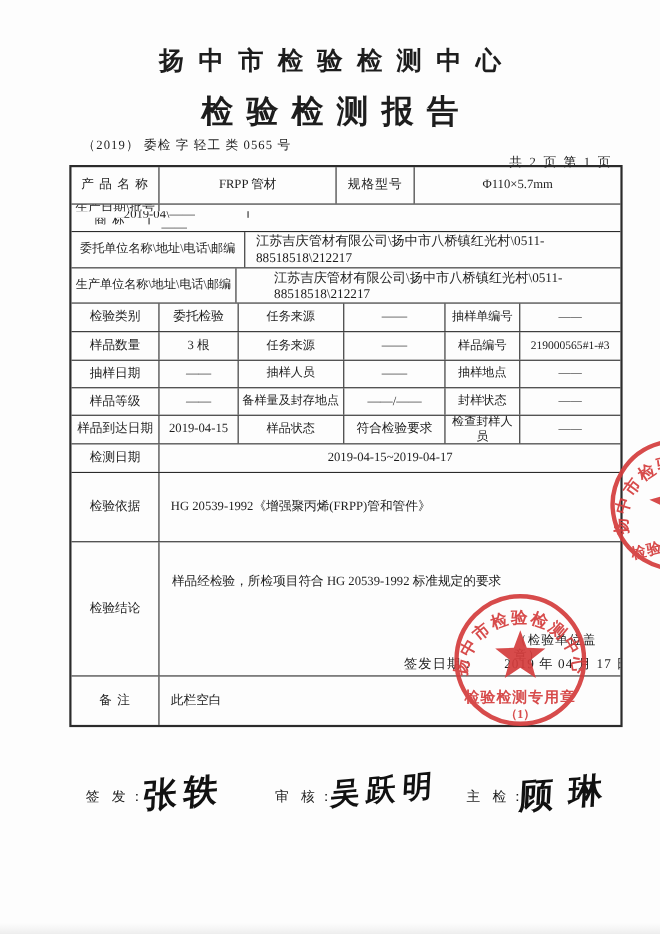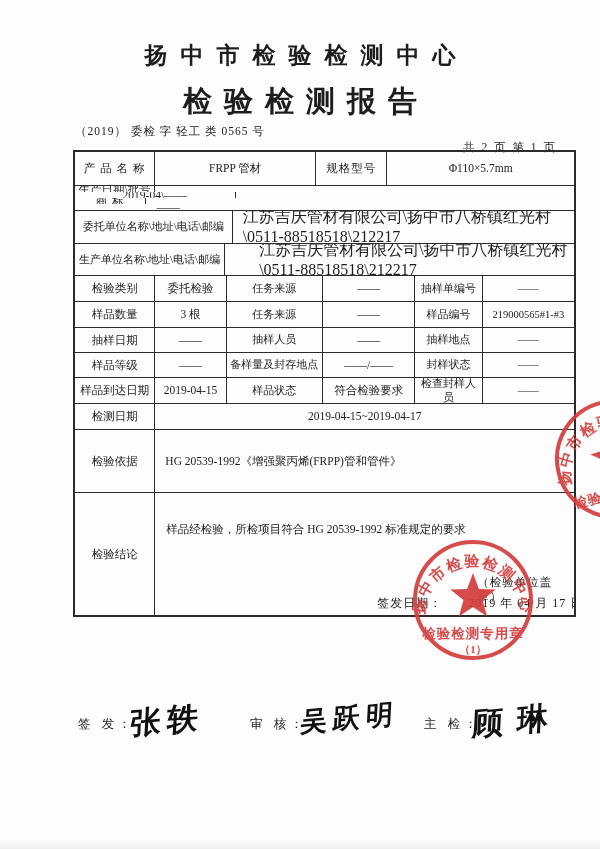--- a/index.html
+++ b/index.html
@@ -15,41 +15,41 @@
     font-size:23px;font-weight:bold;letter-spacing:13px;text-indent:13px;
   }
   .report-title{
     position:absolute;top:82px;left:0;width:100%;text-align:center;
     font-size:29px;font-weight:bold;letter-spacing:12px;text-indent:12px;
   }
   .ref-line{position:absolute;top:124px;left:75px;font-size:11.5px;letter-spacing:1px;}
   .page-count{position:absolute;top:140px;left:463px;font-size:11.5px;letter-spacing:2px;}
 
   .report-table{
-    position:absolute;left:73px;top:150px;width:503px;
+    position:absolute;left:63px;top:150px;width:503px;
     border:2px solid #2b2b2b;box-sizing:border-box;
     font-size:11.5px;
   }
   .t-row{display:flex;border-bottom:1px solid #2b2b2b;box-sizing:border-box;}
   .t-row:last-child{border-bottom:none;}
   .cell{
     border-right:1px solid #2b2b2b;box-sizing:border-box;
     display:flex;align-items:center;justify-content:center;
     text-align:center;padding:1px 3px;overflow:hidden;line-height:1.25;
   }
   .cell:last-child{border-right:none;}
   .cell.left{justify-content:flex-start;text-align:left;padding-left:10px;}
   .lbl{letter-spacing:1px;}
   
   .h36{height:34px;}.h27{height:25px;flex-direction:column;}.h35{height:33px;}.h34{height:32px;gap:24px;}
   .h28{height:26px;}.h26{height:25px;}.h65{height:63px;}.h124{height:122px;}.h46{height:44px;}
   
   .a1{width:16.1%;}.a2{width:32.2%;}.a3{width:14.3%;}.a4{width:37.4%;}
   
-  .b1{width:31.6%;font-size:11px;}.b2{width:68.4%;font-size:16px;}
+  .b1{width:31.6%;font-size:11px;}.b2{width:68.4%;font-size:12px;}
   
   .c1{width:16.1%;}.c2{width:14.3%;}.c3{width:19.3%;font-size:11px;}
   .c4{width:18.5%;}.c5{width:13.5%;font-size:11px;}.c6{width:18.3%;font-size:10.5px;}
   
   .d1{width:16.1%;}.d2{width:83.9%;}
 
   .conclusion-cell{position:relative;display:block;text-align:left;}
   .conclusion-text{position:absolute;top:28px;left:11px;width:390px;line-height:1.4;}
   .seal-note{position:absolute;top:82px;left:322px;font-size:11.5px;letter-spacing:1px;}
   .issue-line{position:absolute;top:103px;left:222px;font-size:12px;letter-spacing:1px;white-space:nowrap;}
@@ -165,20 +165,24 @@
       <div class="cell d1">检验结论</div>
       <div class="cell d2 conclusion-cell">
         <div class="conclusion-text">样品经检验，所检项目符合 HG 20539-1992 标准规定的要求</div>
         <div class="seal-note">（检验单位盖章）</div>
         <div class="issue-line">
           <span>签发日期：</span><span class="gap"></span><span>2019 年 04 月 17 日</span>
         </div>
       </div>
     </div>
 
+    <div class="t-row h46">
+      <div class="cell d1 lbl">备    注</div>
+      <div class="cell d2 left">此栏空白</div>
+    </div>
 
   </div>
 
   <svg class="stamp stamp-main seal-svg" width="126" height="126" viewBox="0 0 126 126">
     <circle cx="63" cy="63" r="58" fill="none" stroke="#d43c3c" stroke-width="4"></circle>
     <path id="sealArcMain" d="M 16,92 A 49,49 0 1 1 110,92" fill="none"></path>
     <text font-size="15" font-weight="bold" fill="#d43c3c" letter-spacing="2">
       <textPath href="#sealArcMain" startOffset="50%" text-anchor="middle">扬中市检验检测中心</textPath>
     </text>
     <polygon fill="#d43c3c" points="63,36 68.9,51.9 85.8,52.6 72.5,63.1 77.1,79.4 63,70 48.9,79.4 53.5,63.1 40.2,52.6 57.1,51.9"></polygon>

